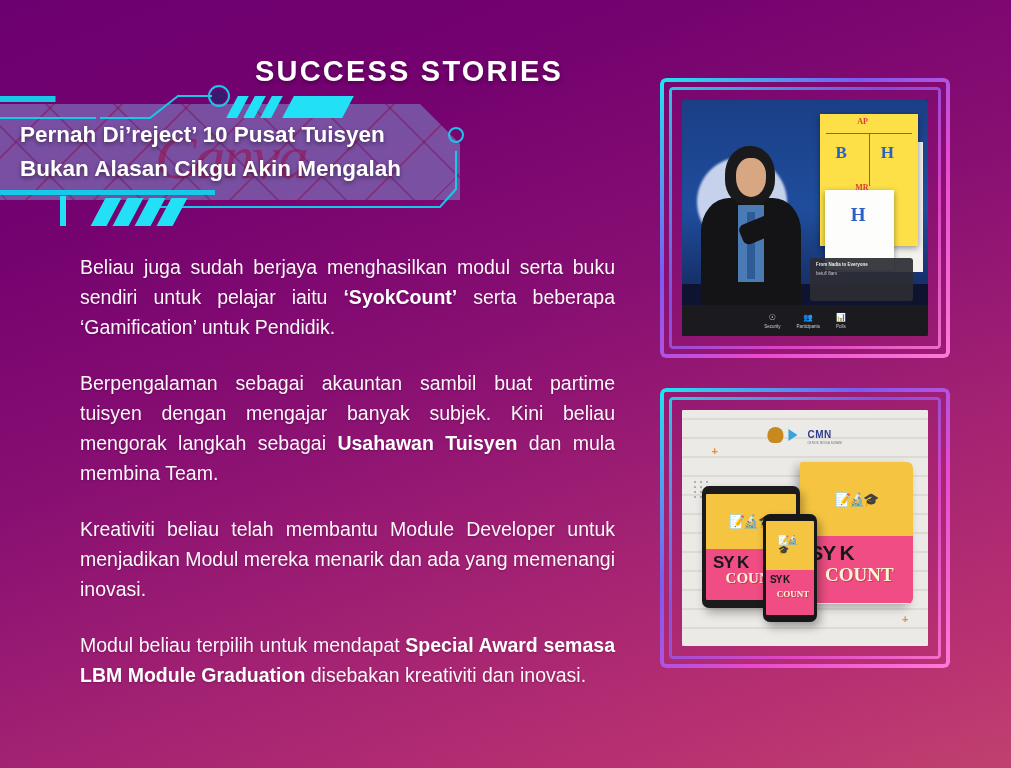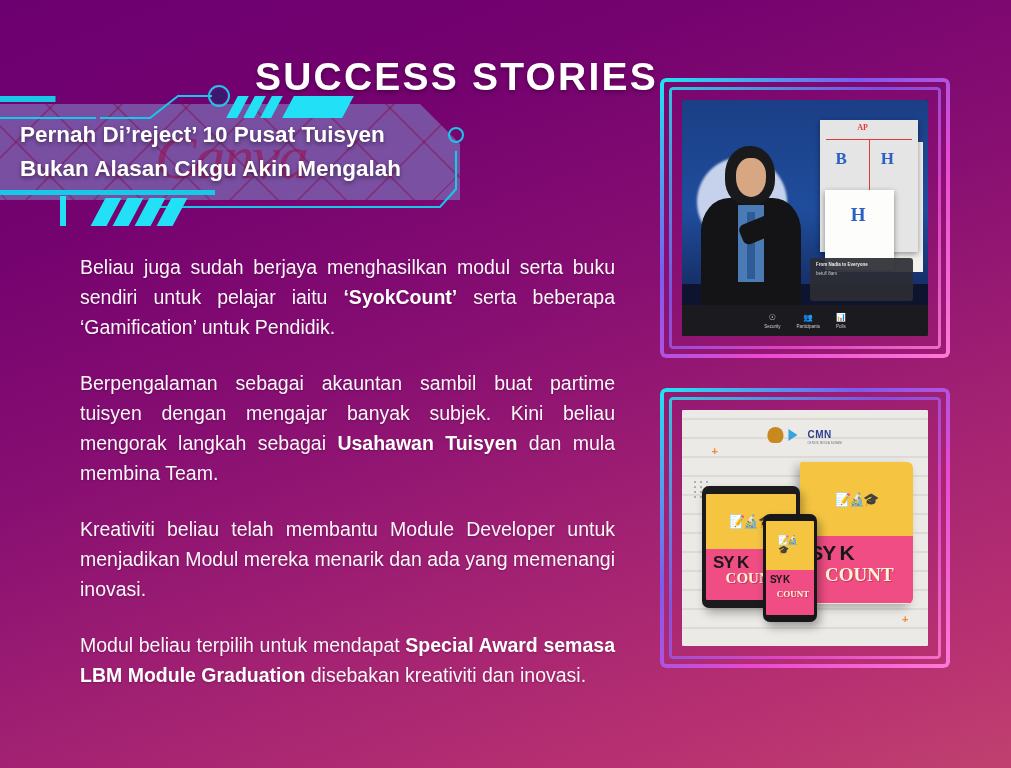--- a/index.html
+++ b/index.html
@@ -7,21 +7,21 @@
   body {
     font-family:"Liberation Sans", sans-serif;
     background:linear-gradient(160deg,#6d0070 0%,#74026f 22%,#880f72 45%,#a32272 68%,#b83171 88%,#c0416f 100%);
     position:relative;
     color:#fff;
   }
 
   
   .success-title{
     position:absolute; left:255px; top:55px;
-    font-size:39px; font-weight:bold; letter-spacing:2.2px;
+    font-size:29px; font-weight:bold; letter-spacing:2.2px;
     color:#ffffff; text-shadow:0 2px 4px rgba(0,0,0,.35);
     white-space:nowrap;
   }
 
   
   .banner-wrap{ position:absolute; left:-20px; top:104px; width:480px; height:96px; }
   .banner-plate{
     position:absolute; inset:0;
     background:rgba(122,99,175,.80);
     clip-path:polygon(0 0, 440px 0, 480px 40px, 480px 96px, 40px 96px, 0 96px);
@@ -137,21 +137,21 @@
             background:#1a1a1c; border-radius:48% 48% 42% 42%; }
   .zs-face{ position:absolute; left:36%; top:9%; width:28%; height:22%;
             background:#d7a683; border-radius:45% 45% 50% 50%; }
   .zs-body{ position:absolute; left:4%; top:32%; width:92%; height:68%;
             background:#141416; border-radius:28% 28% 4% 4%; }
   .zs-shirt{ position:absolute; left:38%; top:36%; width:24%; height:44%;
              background:#4a7bb5; }
   .zs-tie{ position:absolute; left:46%; top:40%; width:8%; height:38%;
            background:#2f5c96; }
   .zs-paper{ position:absolute; right:4%; top:6%; width:40%; height:56%;
-             background:#e5e5e5; box-shadow:0 2px 6px rgba(0,0,0,.4);margin-top:6px; }
+             background:#fde047; box-shadow:0 2px 6px rgba(0,0,0,.4); }
   .zs-paper2{ position:absolute; right:14%; top:38%; width:28%; height:34%;
               background:#fdfdfb; box-shadow:0 2px 6px rgba(0,0,0,.4); }
   .zs-ink-r{ color:#e03b3b; font-family:"Liberation Serif",serif; font-weight:bold; }
   .zs-ink-b{ color:#2a5fc4; font-family:"Liberation Serif",serif; font-weight:bold; }
   .zs-arm{ position:absolute; left:40%; top:44%; width:34%; height:12%;
            background:#141416; transform:rotate(-22deg); border-radius:6px; }
   .zs-toolbar{ position:absolute; left:0; bottom:0; width:100%; height:13%;
                background:#1a1a1f; display:flex; align-items:center;
                justify-content:center; gap:16px; }
   .zs-tb-item{ display:flex; flex-direction:column; align-items:center; gap:2px; }

